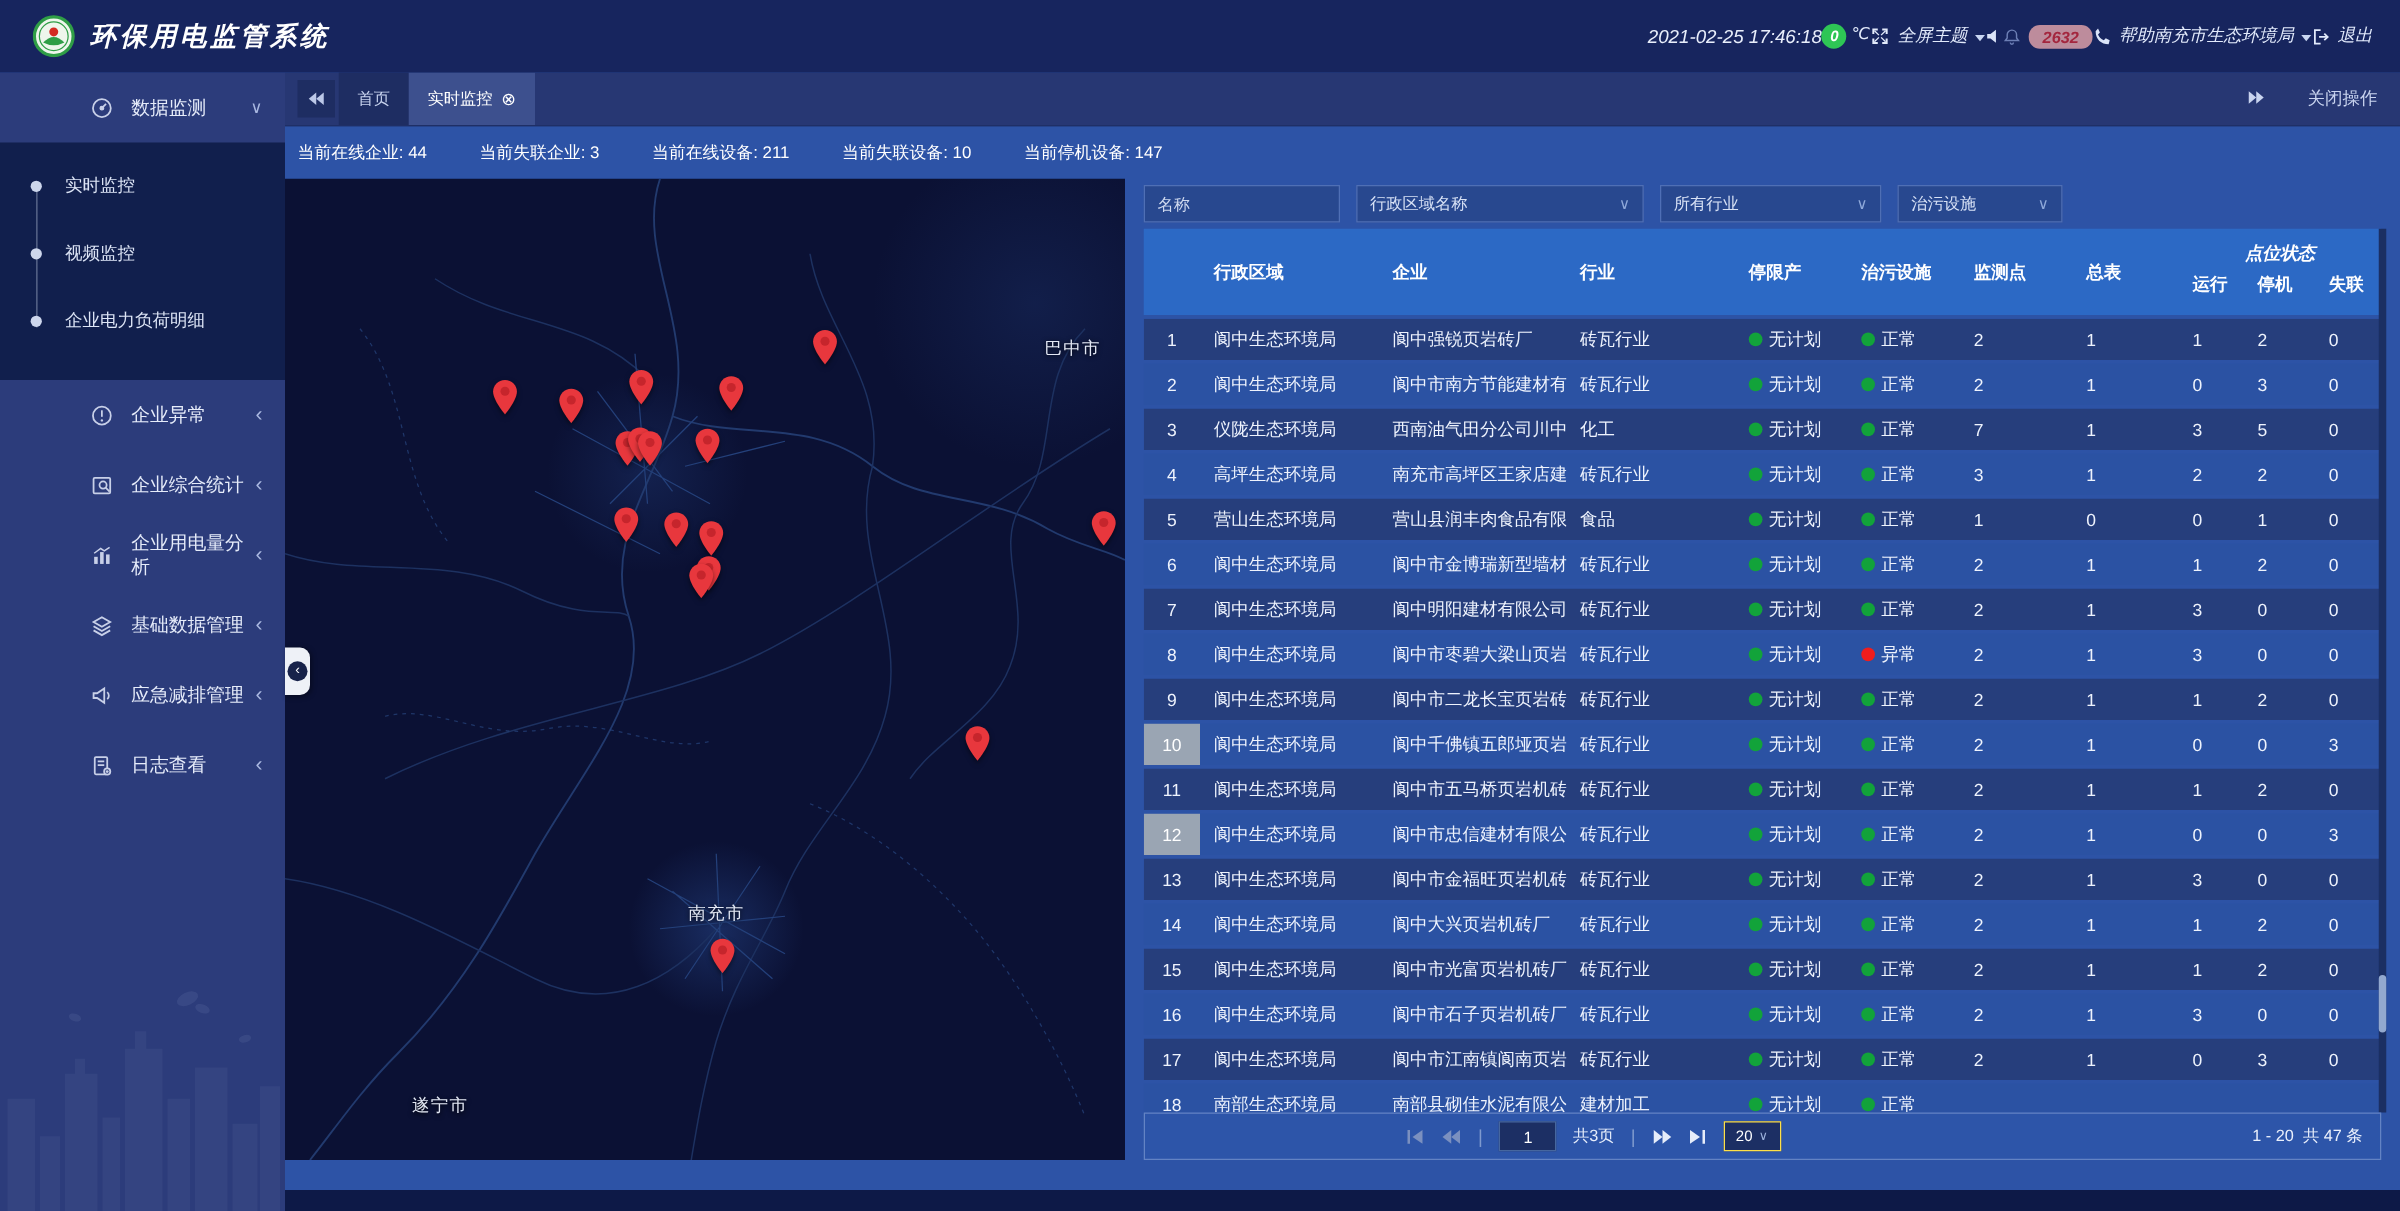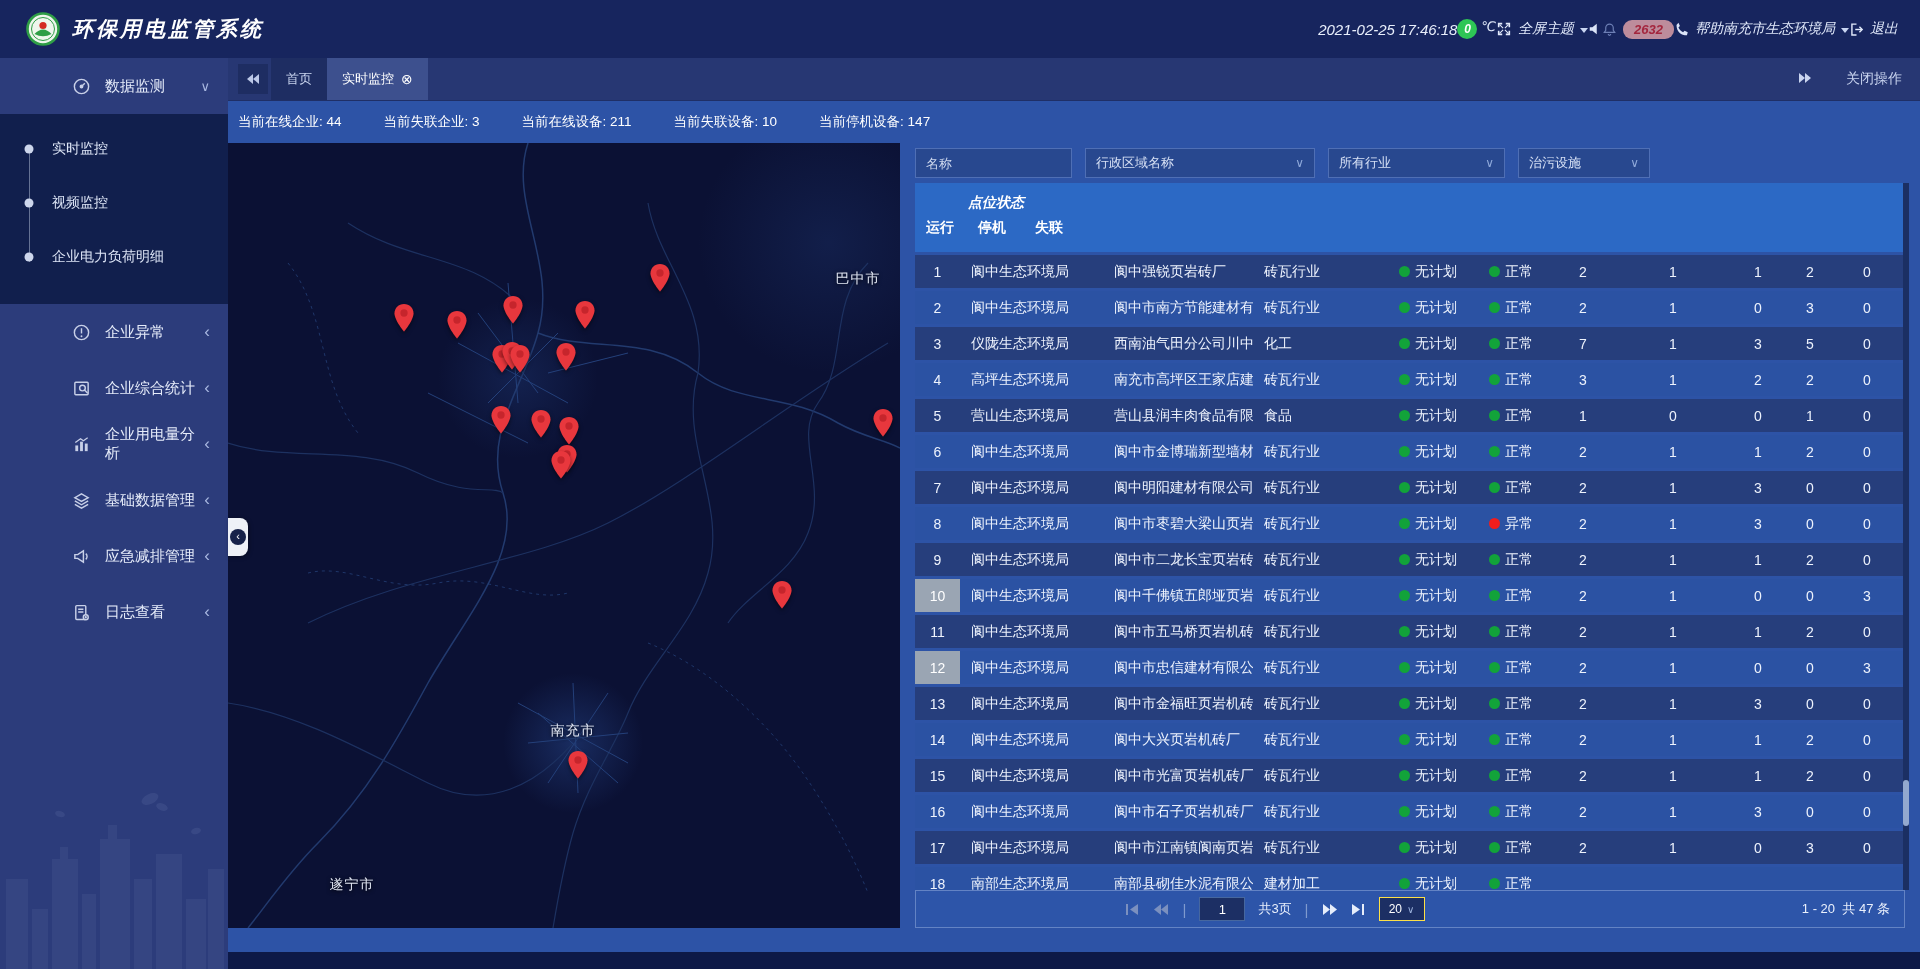--- a/index.html
+++ b/index.html
@@ -428,20 +428,30 @@
       <span>所有行业</span>
       <span class="f-caret">∨</span>
     </div>
     <div class="f-box f-select f-status">
       <span>治污设施</span>
       <span class="f-caret">∨</span>
     </div>
   </div>
 
   <div class="thead">
+    <div class="thead-main">
+      <div class="th"></div>
+      <div class="th">行政区域</div>
+      <div class="th">企业</div>
+      <div class="th">行业</div>
+      <div class="th">停限产</div>
+      <div class="th">治污设施</div>
+      <div class="th">监测点</div>
+      <div class="th">总表</div>
+    </div>
     <div class="point-group">
       <div class="pg-title">点位状态</div>
       <div class="pg-subs">
         <div class="th">运行</div>
         <div class="th">停机</div>
         <div class="th">失联</div>
       </div>
     </div>
   </div>
 

